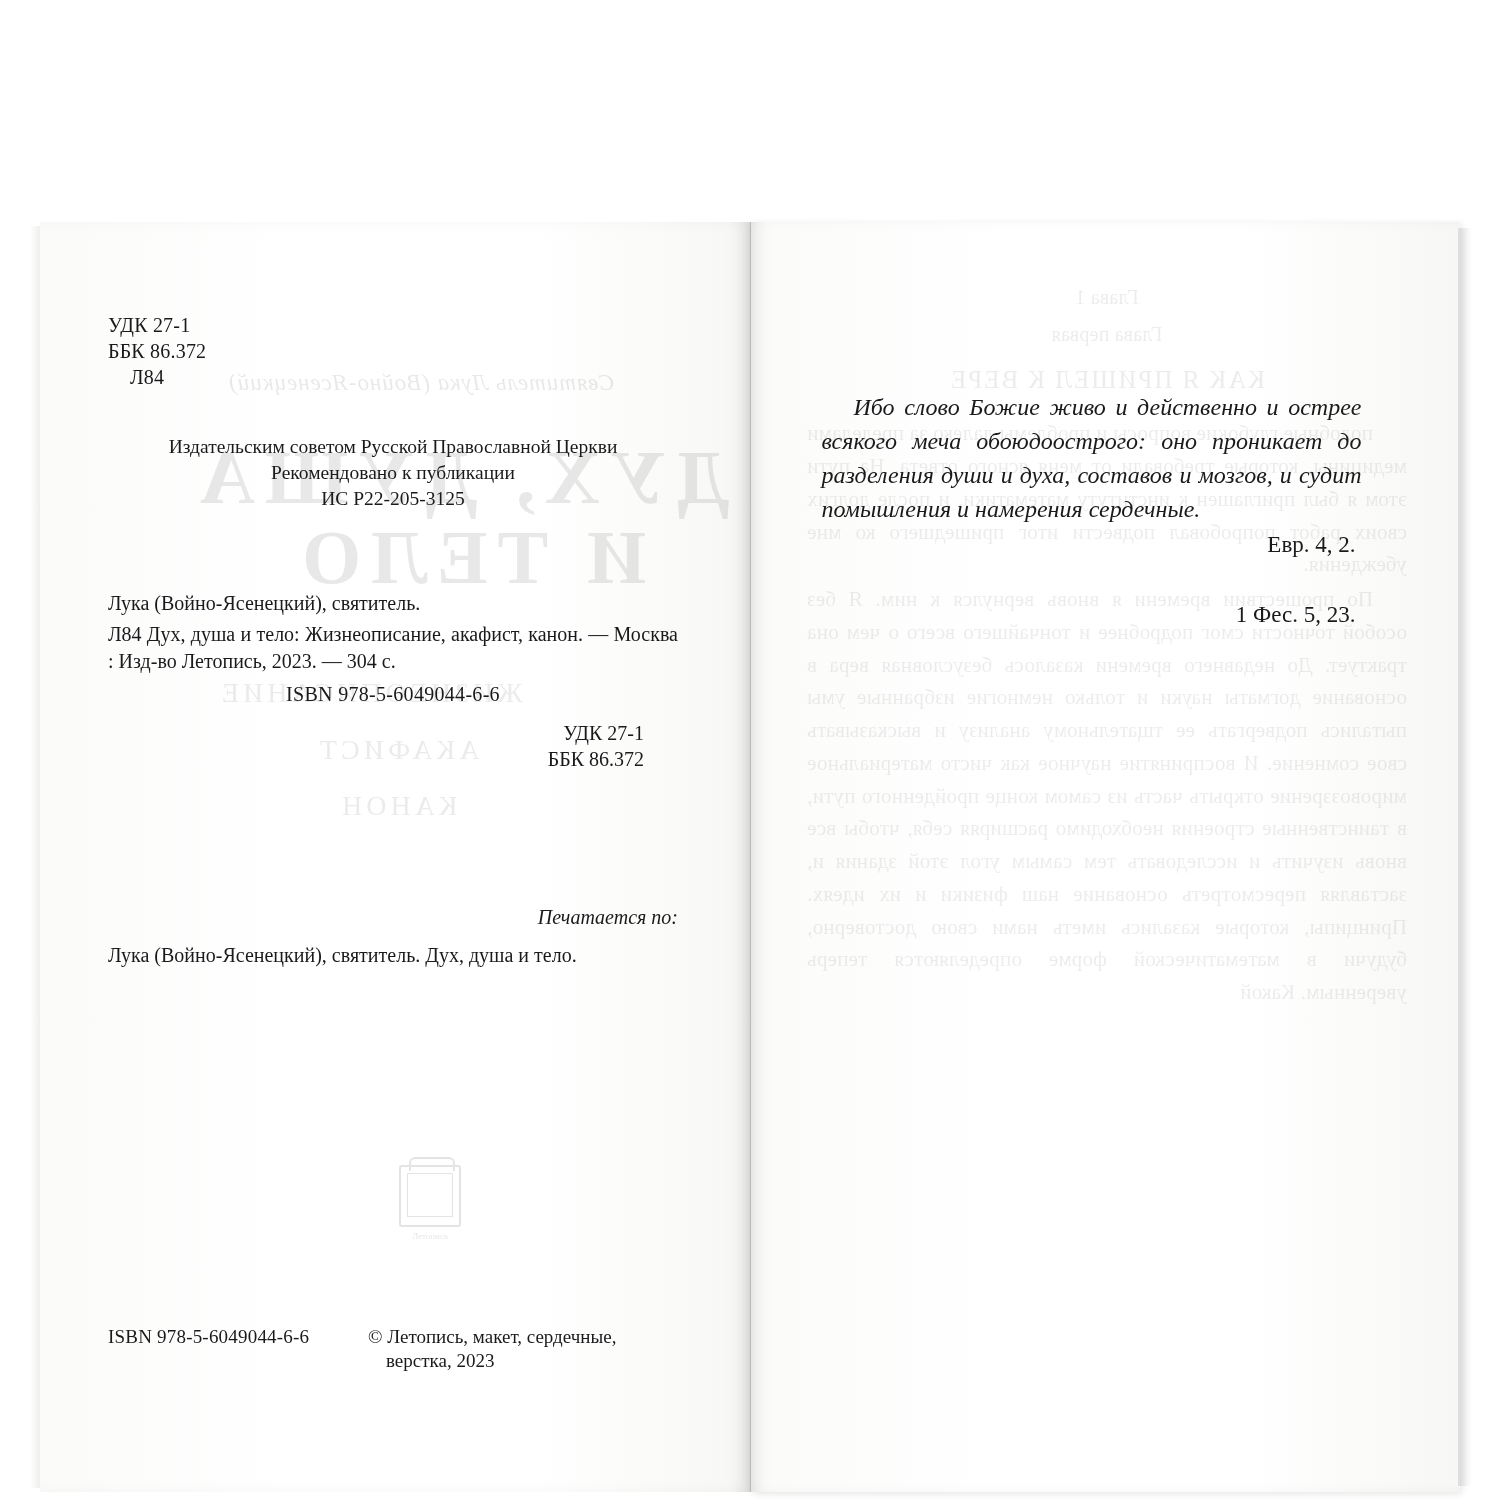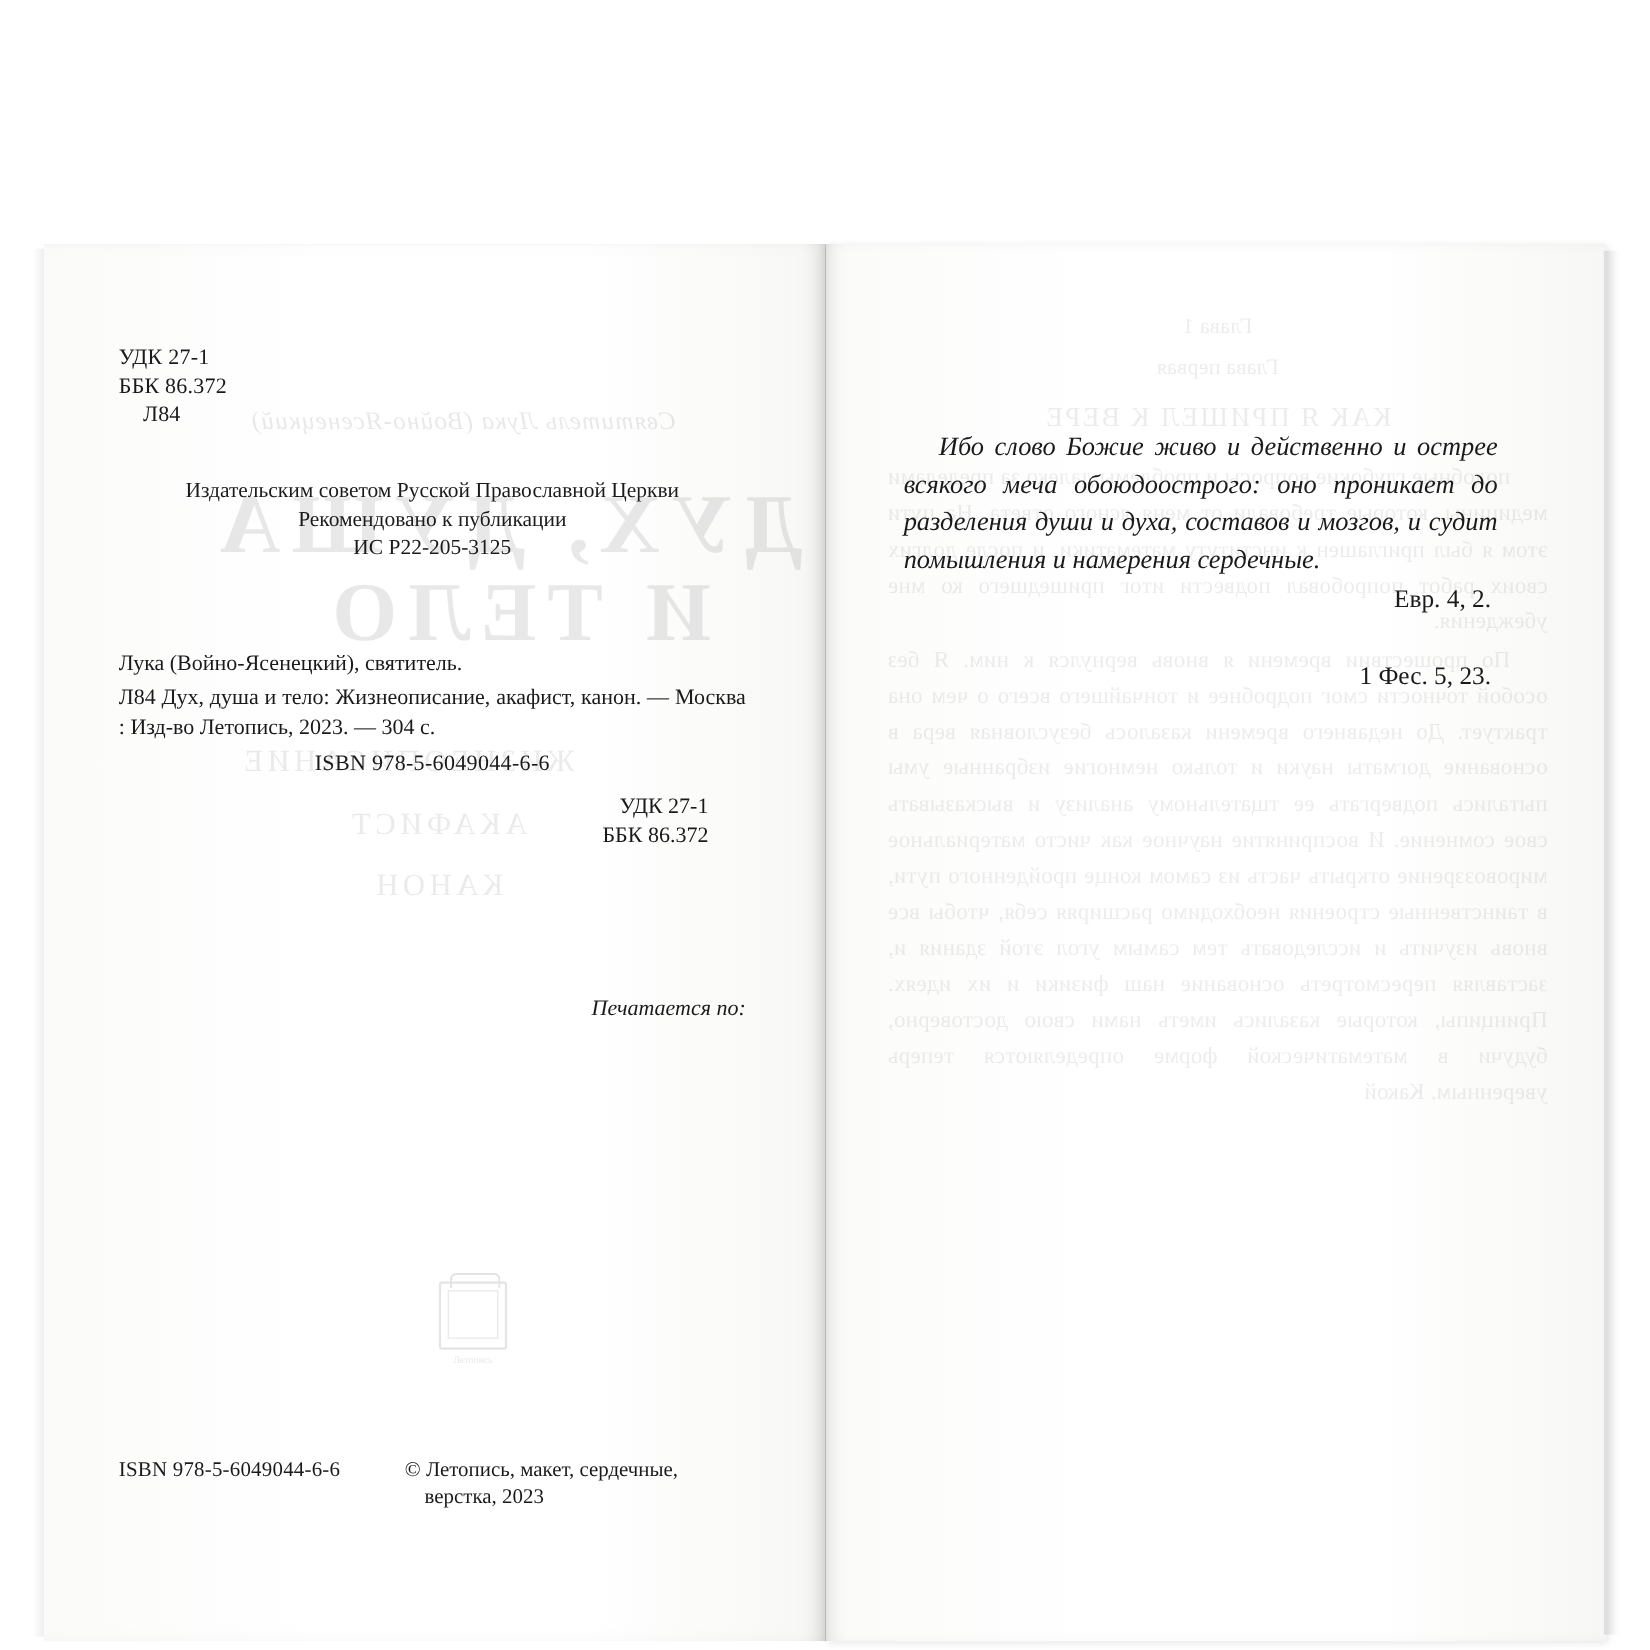--- a/index.html
+++ b/index.html
@@ -358,20 +358,21 @@
           <span class="isbn">ISBN 978-5-6049044-6-6</span>
         </div>
 
         <div class="codes-right">
           <div>УДК 27-1</div>
           <div>ББК 86.372</div>
         </div>
 
         <div class="reprint">
           <span class="head">Печатается по:</span>
+          <span class="src1">Лука (Войно-Ясенецкий), святитель. Дух, душа и тело.</span>
         </div>
 
       </div>
 
       <div class="colophon">
         <div class="cap"></div>
         <div class="frame"></div>
         <div class="inner"></div>
         <div class="word">Летопись</div>
       </div>

